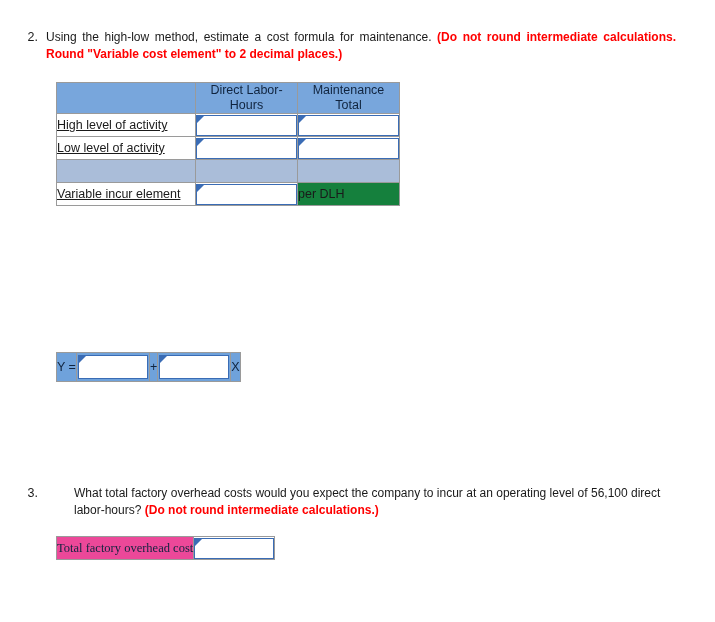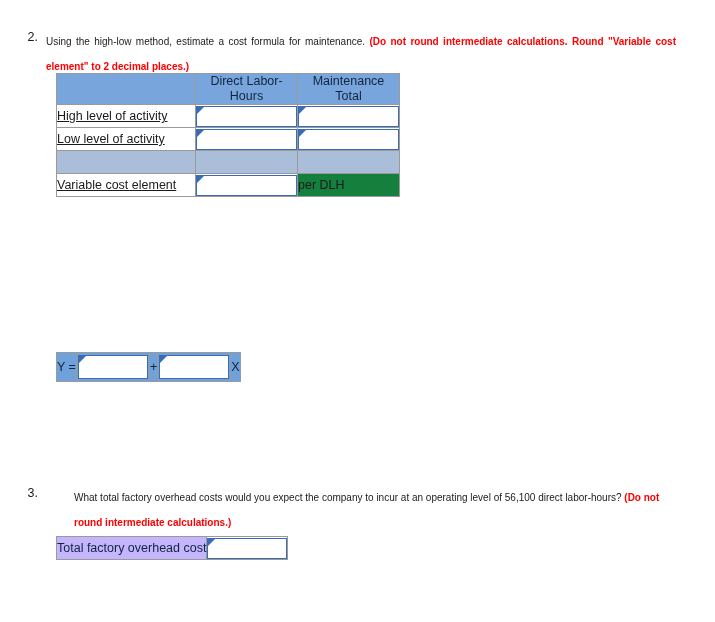--- a/index.html
+++ b/index.html
@@ -24,38 +24,38 @@
   }
   .q-num {
     width: 22px;
     flex: 0 0 22px;
     text-align: right;
     font-size: 12.5px;
     line-height: 17px;
     padding-right: 8px;
   }
   .q-body {
-    font-size: 10px;
-    line-height: 25px;
+    font-size: 12px;
+    line-height: 17px;
   }
   .q-red {
     color: #ff0000;
     font-weight: bold;
   }
 
   #question-2 { left: 16px; top: 29px; width: 660px; }
   #question-2 .q-body { width: 630px; text-align: justify; }
   #question-3 { left: 16px; top: 485px; width: 670px; }
   #question-3 .q-body { width: 640px; margin-left: 28px; }
 
   
   .hl-table {
     position: absolute;
     left: 56px;
-    top: 73px;
+    top: 82px;
     border-collapse: collapse;
     table-layout: fixed;
     font-size: 12.5px;
   }
   .hl-table col.c-label { width: 139px; }
   .hl-table col.c-dlh   { width: 102px; }
   .hl-table col.c-cost  { width: 102px; }
 
   .hl-table td, .hl-table th {
     border: 1px solid #9a9a9a;
@@ -167,24 +167,25 @@
     table-layout: fixed;
     font-size: 12.5px;
   }
   .total-table td {
     border: 1px solid #9a9a9a;
     height: 22px;
     padding: 0;
     vertical-align: middle;
   }
   .tt-label {
-    background: #c4b5fd;
+    background: #ec4899;
     color: #10243f;
     padding: 0 5px;
     white-space: nowrap;
+    font-family: Liberation Serif, serif;
   }
   .tt-input { background: #ffffff; width: 80px; padding: 0; }
 </style>
 </head>
 <body>
 
 <div class="question" id="question-2">
   <div class="q-num">2.</div>
   <div class="q-body"><span>Using the high-low method, estimate a cost formula for maintenance. </span><span class="q-red">(Do not round intermediate calculations. Round "Variable cost element" to 2 decimal places.)</span></div>
 </div>
@@ -229,21 +230,21 @@
     </tr>
 
 
     <tr class="band-row">
       <td></td>
       <td></td>
       <td></td>
     </tr>
 
     <tr>
-      <td class="row-label">Variable cost element</td>
+      <td class="row-label">Variable incur element</td>
       <td class="input-host">
         <div class="cell-input"></div>
       </td>
       <td class="text-cell">per DLH</td>
     </tr>
 
   </tbody>
 </table>
 
 <table class="formula">

